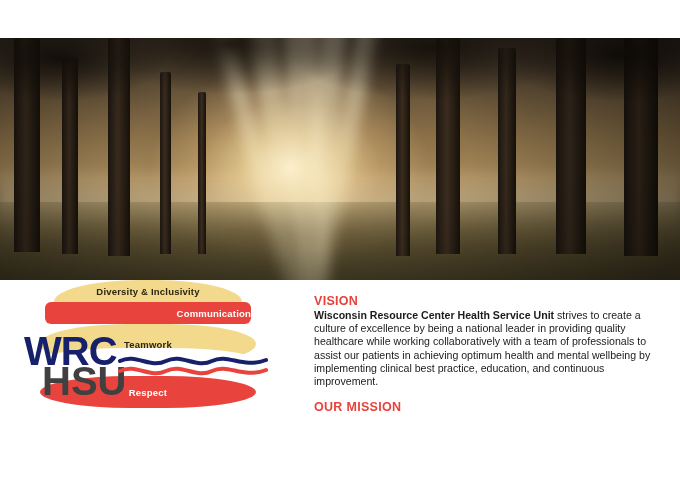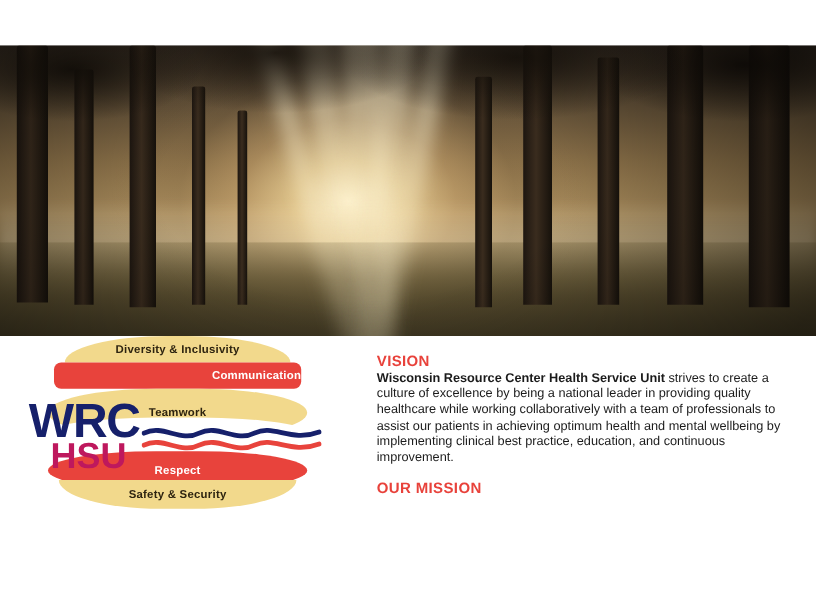--- a/index.html
+++ b/index.html
@@ -140,22 +140,22 @@
     color: #16206b;
     letter-spacing: -1px;
     line-height: 34px;
   }
   .hsu-text {
     position: absolute;
     left: 28px;
     top: 43px;
     font-family: "Liberation Sans", sans-serif;
     font-weight: bold;
-    font-size: 30px;
-    color: #be185d;
+    font-size: 40px;
+    color: #404040;
     letter-spacing: 0px;
     line-height: 28px;
   }
   .wave {
     position: absolute;
     left: 104px;
     top: 28px;
     width: 150px;
     height: 28px;
   }
@@ -223,23 +223,20 @@
       <div class="band band-2">
         <span>Communication</span>
       </div>
       <div class="band band-3">
         <span>Teamwork</span>
       </div>
       <div class="band band-4"></div>
       <div class="band band-5">
         <span>Respect</span>
       </div>
-      <div class="band band-6">
-        <span>Safety &amp; Security</span>
-      </div>
 
       <div class="logo-core">
         <div class="wrc-text">WRC</div>
         <div class="hsu-text">HSU</div>
         <svg class="wave" viewBox="0 0 150 28">
           <path d="M2,9 C18,1 32,17 48,9 C64,1 78,17 94,9 C110,1 124,17 148,8" fill="none" stroke="#16206b" stroke-width="4" stroke-linecap="round"></path>
           <path d="M2,19 C18,11 32,27 48,19 C64,11 78,27 94,19 C110,11 124,27 148,18" fill="none" stroke="#e8433c" stroke-width="4" stroke-linecap="round"></path>
         </svg>
       </div>
     </div>

